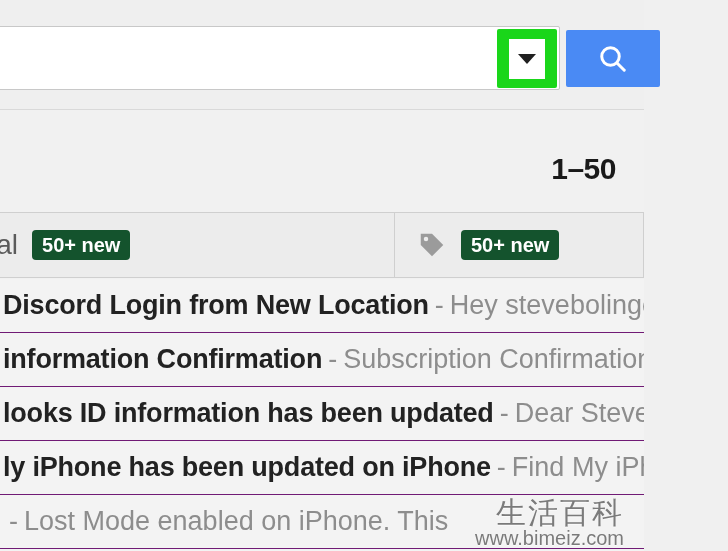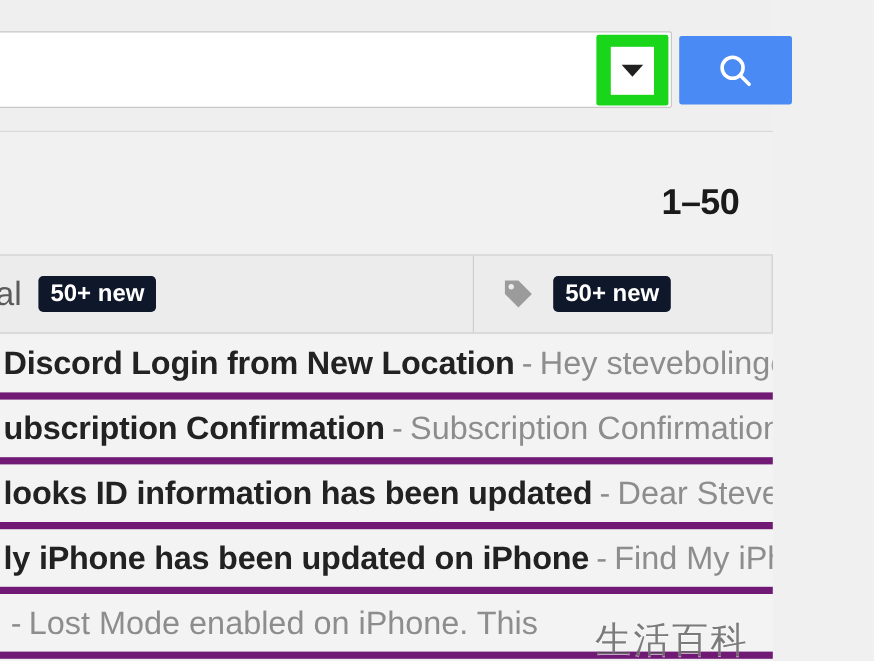--- a/index.html
+++ b/index.html
@@ -52,33 +52,33 @@
     }
     .tab {
       display: flex; align-items: center; gap: 14px; padding: 0 22px;
       border-right: 1px solid #cfcfcf; height: 100%;
       font-size: 28px; color: #5b5b5b; font-weight: 400; white-space: nowrap;
     }
     .tab.social { flex: 0 0 405px; margin-left: -10px; padding-left: 0; }
     .tab.social .tab-label { margin-left: 0; }
     .tab.promotions { flex: 1; }
     .badge {
-      display: inline-block; background: #0f172a; color: #ffffff; font-size: 20px;
+      display: inline-block; background: #14532d; color: #ffffff; font-size: 20px;
       font-weight: 700; padding: 4px 10px; border-radius: 4px; line-height: 1.1;
     }
     .tag-icon-svg { width: 30px; height: 30px; flex: 0 0 auto; }
 
     
     .list {
       position: absolute; top: 279px; left: 0; right: 0; bottom: 0;
       display: flex; flex-direction: column; background: #f3f3f3;
     }
     .row {
       height: 54px; display: flex; align-items: center;
-      border-bottom: 6px solid #701a75; white-space: nowrap; overflow: hidden;
+      border-bottom: 1px solid #701a75; white-space: nowrap; overflow: hidden;
       padding-left: 3px;
     }
     .row:first-child { border-top: none; }
     .subj { font-size: 27px; color: #222; font-weight: 700; letter-spacing: -0.2px; }
     .sep { font-size: 27px; color: #8d8d8d; margin: 0 6px; }
     .snip { font-size: 27px; color: #8d8d8d; font-weight: 400; }
 
     
     .wm {
       position: absolute; right: 20px; bottom: 2px; text-align: right;
@@ -126,21 +126,21 @@
     </div>
   </div>
 
   <div class="list">
     <div class="row">
       <span class="subj">Discord Login from New Location</span>
       <span class="sep"> - </span>
       <span class="snip">Hey stevebolinger, It looks like</span>
     </div>
     <div class="row">
-      <span class="subj">ubscription Confirmation</span>
+      <span class="subj">information Confirmation</span>
       <span class="sep"> - </span>
       <span class="snip">Subscription Confirmation Dropbox</span>
     </div>
     <div class="row">
       <span class="subj">looks ID information has been updated</span>
       <span class="sep"> -  </span>
       <span class="snip">Dear Steve Bolinger,</span>
     </div>
     <div class="row">
       <span class="subj">ly iPhone has been updated on iPhone</span>
@@ -148,15 +148,16 @@
       <span class="snip">Find My iPhone has</span>
     </div>
     <div class="row">
       <span class="sep"> - </span>
       <span class="snip">Lost Mode enabled on iPhone. This</span>
     </div>
   </div>
 
   <div class="wm">
     <span class="big">生活百科</span>
+    <span class="small">www.bimeiz.com</span>
   </div>
 
 </div>
 
 </body></html>

